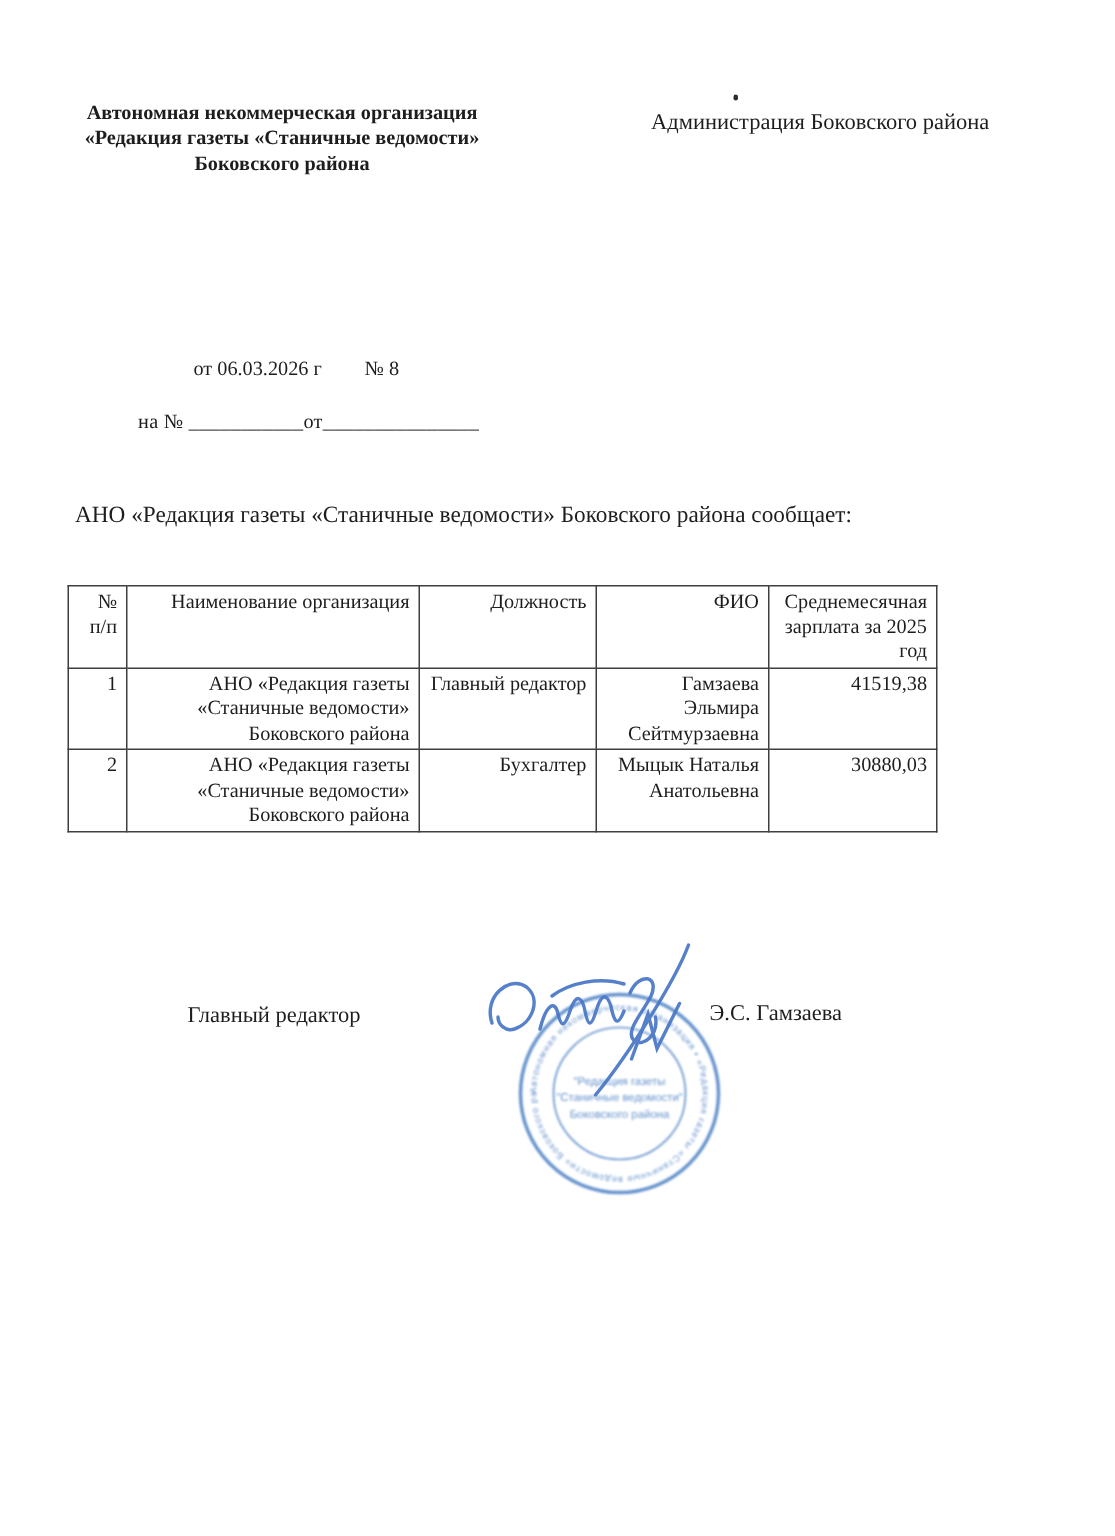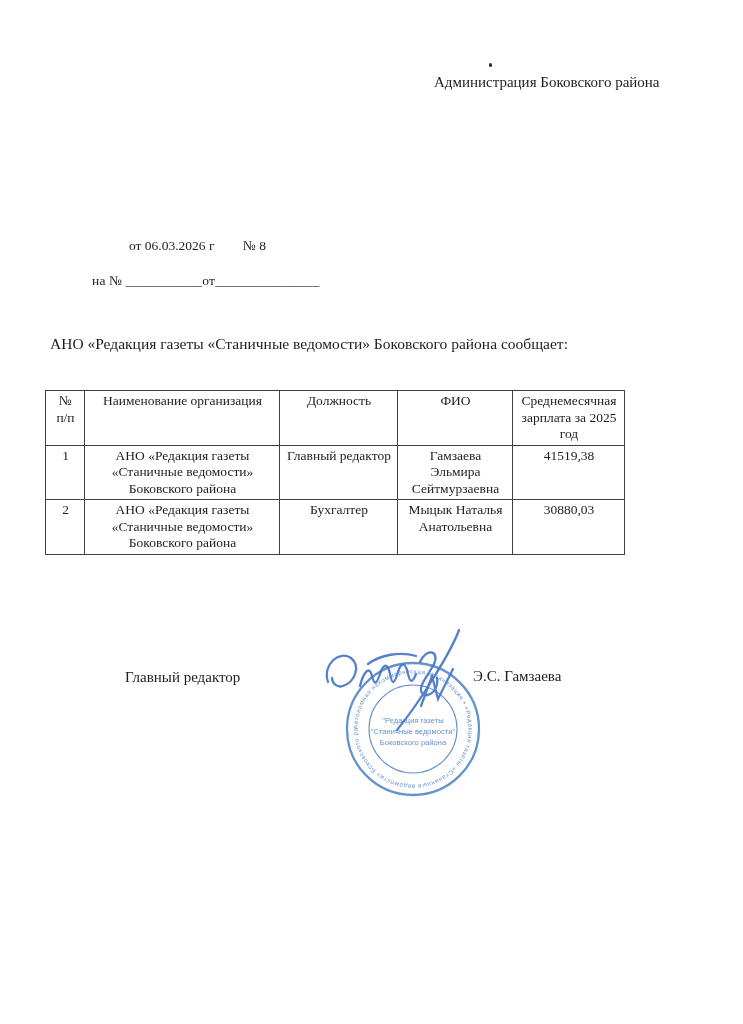--- a/index.html
+++ b/index.html
@@ -36,21 +36,21 @@
     font-size:15.5px;line-height:35px;
     text-align:justify;
   }
   table.salary{
     position:absolute;left:45px;top:390px;
     width:579px;border-collapse:collapse;table-layout:fixed;
     font-size:13.5px;line-height:16.5px;
   }
   table.salary td,table.salary th{
     border:1px solid #3f3f3f;
-    vertical-align:top;text-align:center;font-weight:normal;
+    vertical-align:top;text-align:right;font-weight:normal;
     padding:2px 6px 2px 7px;
   }
   tr.hdr{height:52px;}
   tr.r1{height:52px;}
   tr.r2{height:55px;}
   th.center{text-align:center;margin-left:44px;}
   .sig-title{left:125px;top:669px;font-size:15px;}
   .sig-name{left:473px;top:668px;font-size:15px;}
   .stamp{
     left:338px;top:640px;z-index:1;
@@ -64,20 +64,25 @@
   .sig-scribble{
     left:318px;top:620px;z-index:2;
     color:var(--signature-blue,#4877c6);
   }
 </style>
 </head>
 <body>
 
 <div class="page">
 
+  <div class="abs sender-name">
+    <div>Автономная некоммерческая организация</div>
+    <div>«Редакция газеты «Станичные ведомости»</div>
+    <div>Боковского района</div>
+  </div>
 
 
   <div class="abs ref-row">
     <span class="ref-date">от 06.03.2026 г</span>
     <span class="ref-number">№ 8</span>
   </div>
   <div class="abs reply-row">на № ___________от_______________</div>
 
   <div class="abs recipient">Администрация Боковского района</div>
   <div class="abs artifact-dot"></div>

